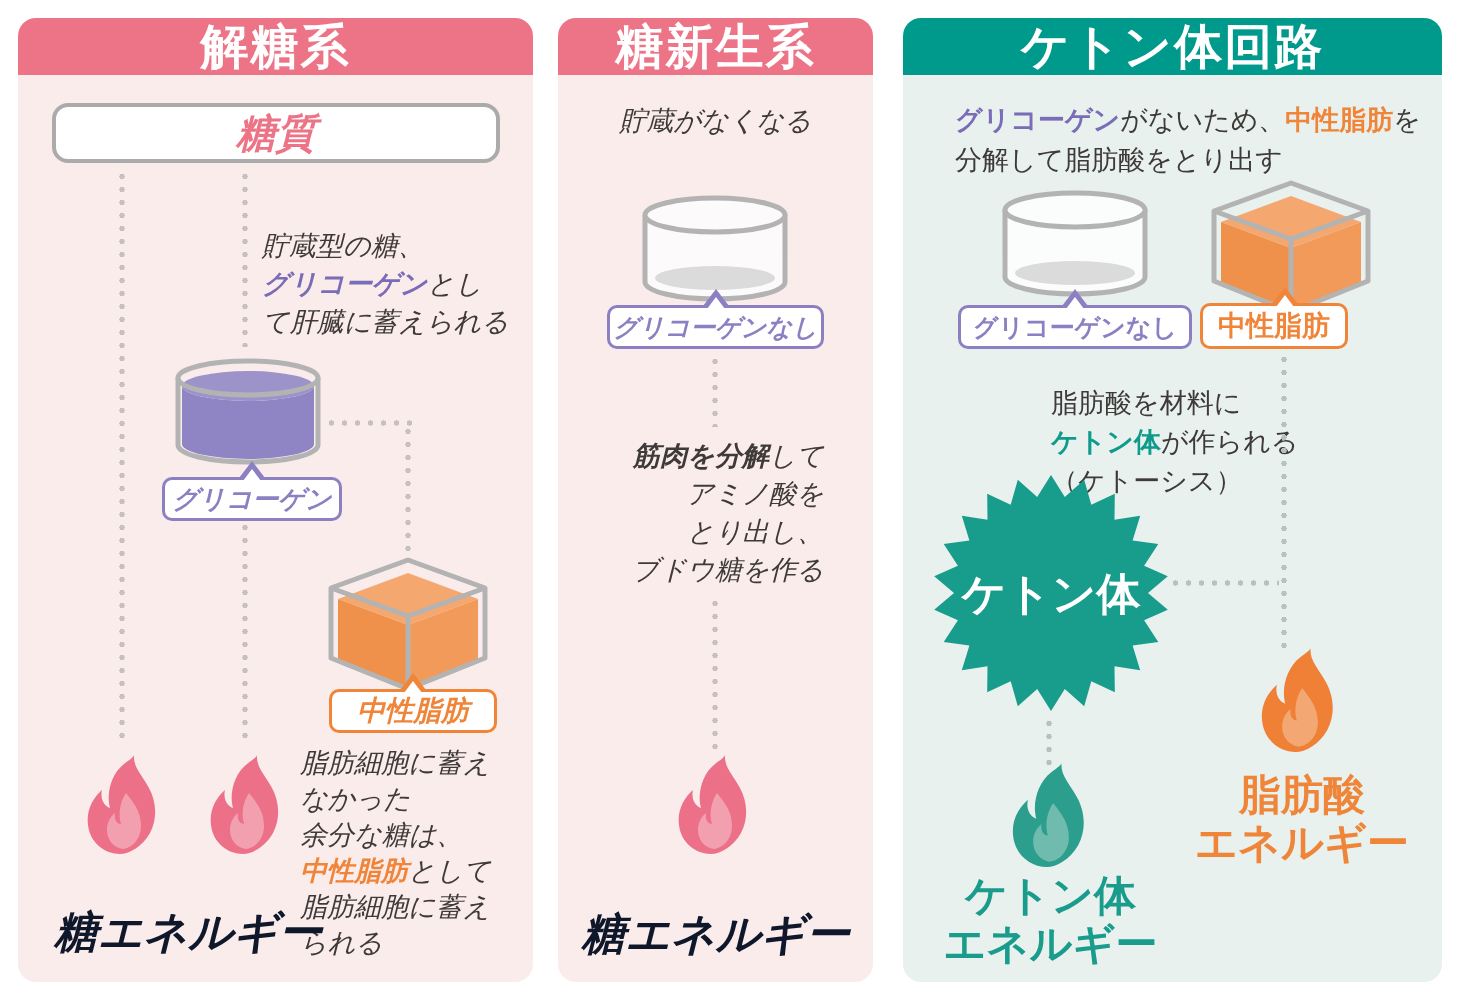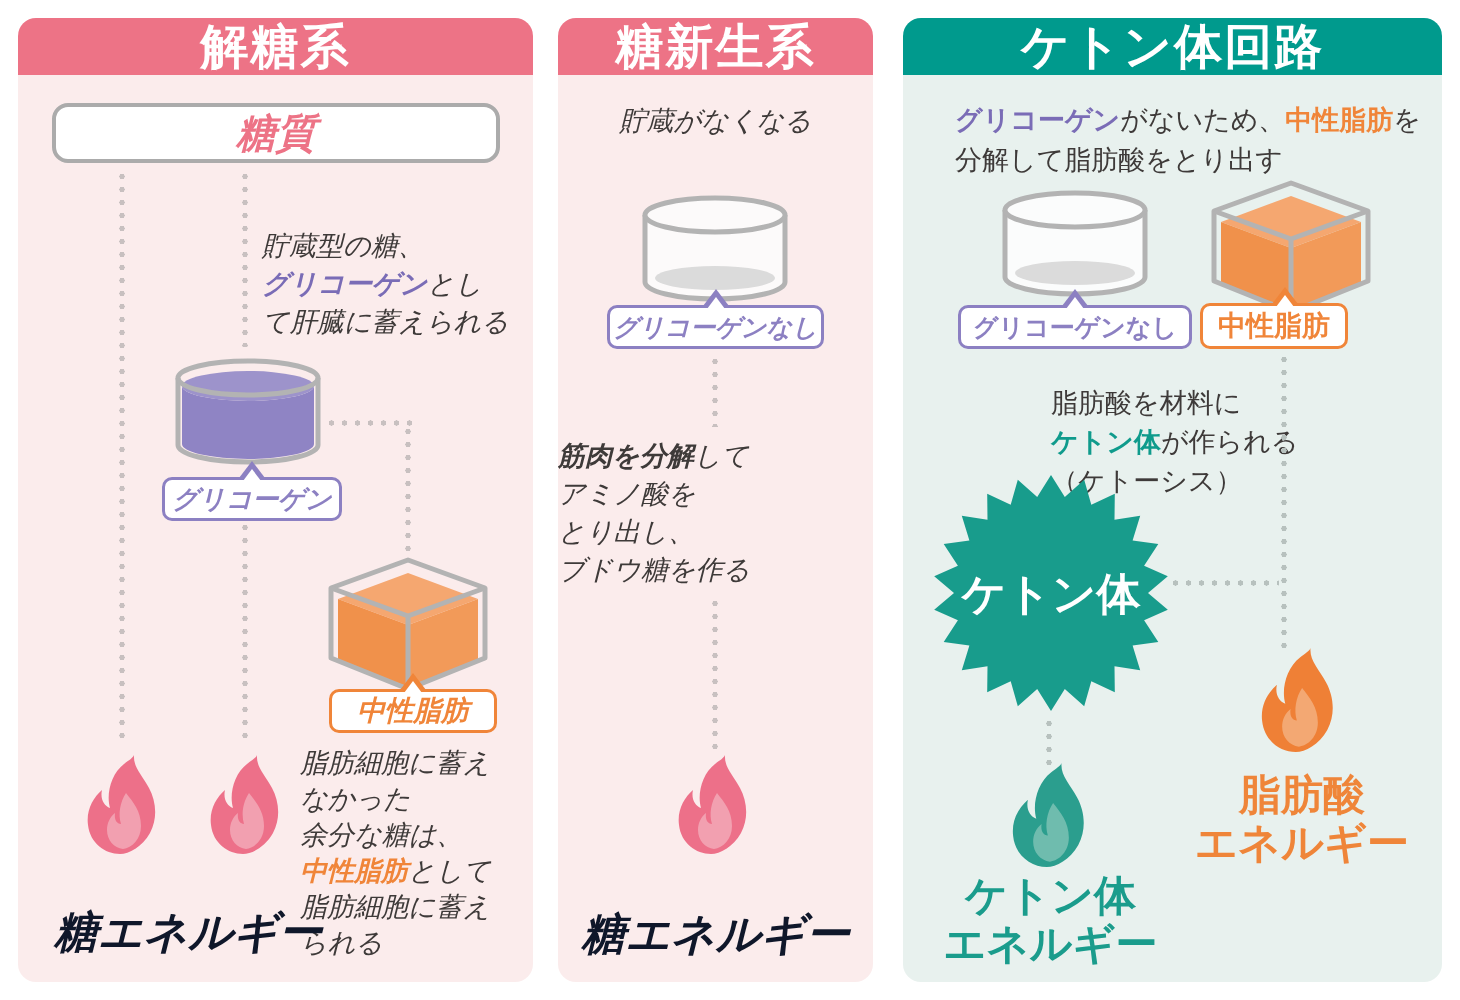--- a/index.html
+++ b/index.html
@@ -146,21 +146,21 @@
         <ellipse cx="75" cy="86" rx="60" ry="12" fill="#DBDBDB"></ellipse>
         <path d="M5,23 L5,90 A70,17 0 0 0 145,90 L145,23" fill="none" stroke="#B3B3B3" stroke-width="5"></path>
         <ellipse cx="75" cy="23" rx="70" ry="17" fill="#FCFAFA" stroke="#B3B3B3" stroke-width="5"></ellipse>
       </svg>
     </div>
 
     <div class="tag tag-purple" style="left:49px; top:230px; width:211px; height:38px; font-size:25px;">グリコーゲンなし</div>
 
     <div class="vdot" style="left:154px; top:280px; height:72px;"></div>
 
-    <div class="note" style="left:0; top:362px; width:253px; text-align:left;">
+    <div class="note" style="left:0; top:362px; width:253px; text-align:right;padding-left:13px;">
       <div><span class="hl-bold">筋肉を分解</span><span>して</span></div>
       <div><span>アミノ酸を</span></div>
       <div><span>とり出し、</span></div>
       <div><span>ブドウ糖を作る</span></div>
     </div>
 
     <div class="vdot" style="left:154px; top:522px; height:152px;"></div>
 
     <div class="abs" style="left:119px; top:680px;">
       <svg width="76" height="100" viewBox="0 0 76 100">

